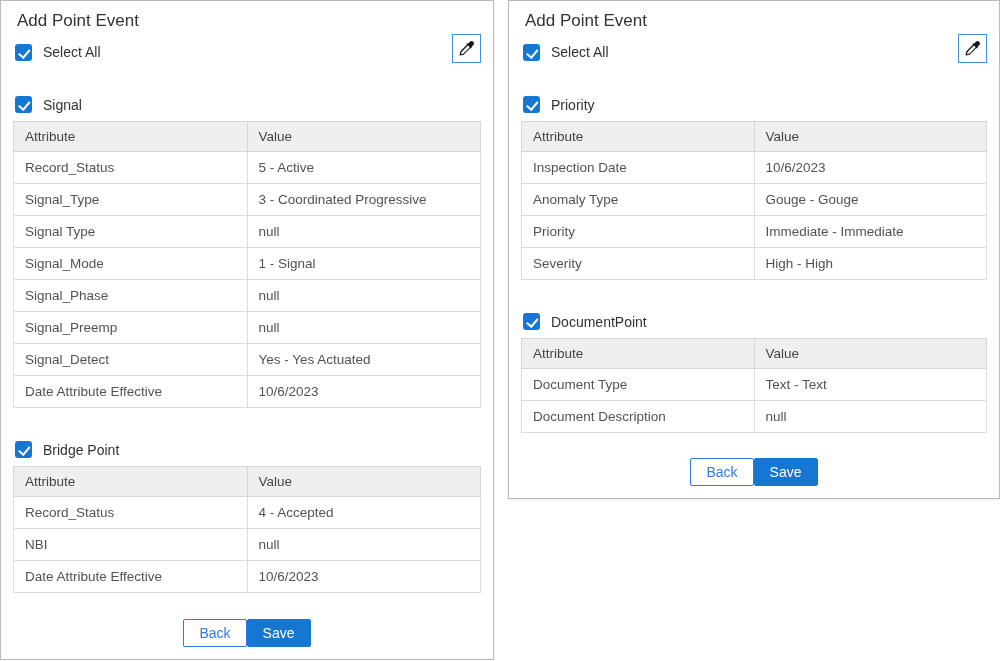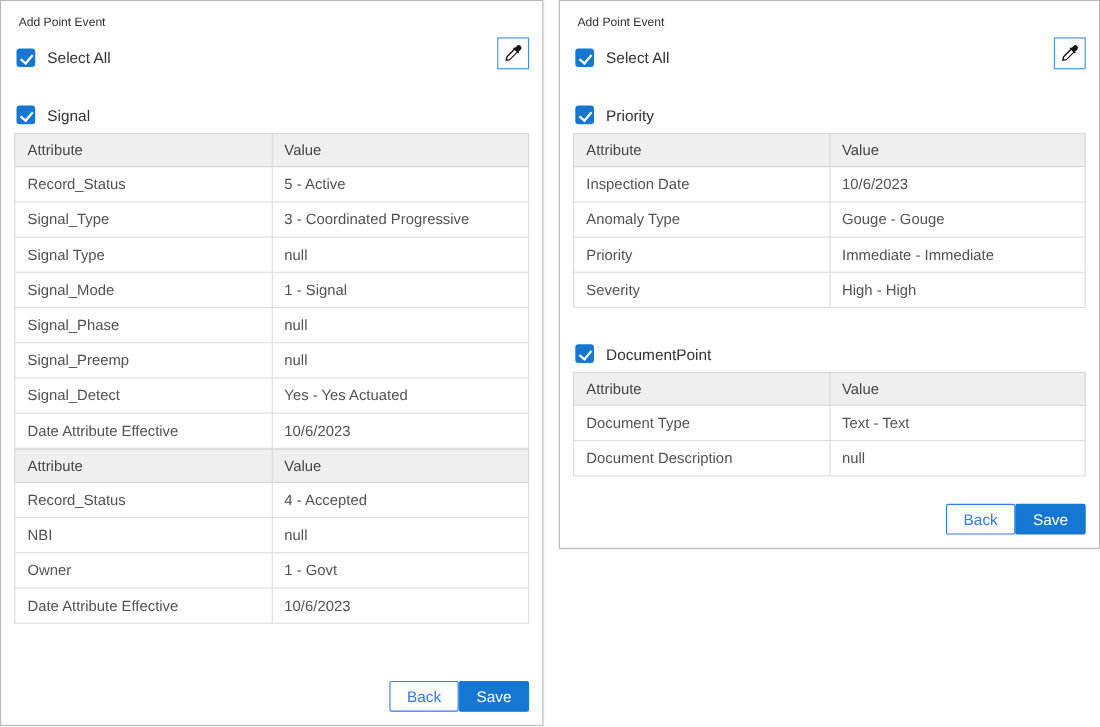--- a/index.html
+++ b/index.html
@@ -21,21 +21,21 @@
     border: 1px solid #b9b9b9;
     box-shadow: 0 1px 3px rgba(0,0,0,0.08);
     display: flex;
     flex-direction: column;
     padding: 8px 12px 12px 12px;
   }
   .panel-left { width: 494px; height: 660px; }
   .panel-right { width: 492px; height: 499px; }
 
   .panel-title {
-    font-size: 11px;
+    font-size: 17px;
     color: #323232;
     margin: 2px 0 0 4px;
     line-height: 20px;
   }
   .select-all-row {
     display: flex;
     align-items: flex-end;
     gap: 11px;
     margin: 12px 0 0 2px;
     position: relative;
@@ -105,21 +105,21 @@
     font-size: 13.5px;
     color: #525252;
     padding: 8px 11px;
     border: 1px solid #dcdcdc;
     overflow: hidden;
     white-space: nowrap;
   }
   .footer {
     margin-top: auto;
     display: flex;
-    justify-content: flex-end;
+    justify-content: center;
     align-items: center;
     padding-top: 10px;
   }
   .btn {
     font-family: inherit;
     font-size: 14px;
     line-height: 16px;
     padding: 5px 15px;
     border-radius: 2px;
     cursor: pointer;
@@ -203,42 +203,42 @@
 
   <tr>
     <td>Date Attribute Effective</td>
     <td>10/6/2023</td>
   </tr>
 </tbody>
     </table>
   </div>
 
   <div class="group">
+    <div class="group-label-row">
+      <span class="checkbox"></span>
+      <span class="check-label">Bridge Point</span>
+    </div>
     <table class="attr-table">
       <thead>
         <tr>
           <th>Attribute</th>
           <th>Value</th>
         </tr>
       </thead>
       <tbody>
   <tr>
     <td>Record_Status</td>
     <td>4 - Accepted</td>
   </tr>
 
   <tr>
     <td>NBI</td>
     <td>null</td>
   </tr>
 
-  <tr>
-    <td>Owner</td>
-    <td>1 - Govt</td>
-  </tr>
 
   <tr>
     <td>Date Attribute Effective</td>
     <td>10/6/2023</td>
   </tr>
 </tbody>
     </table>
   </div>
 </div>
     <div class="footer">

